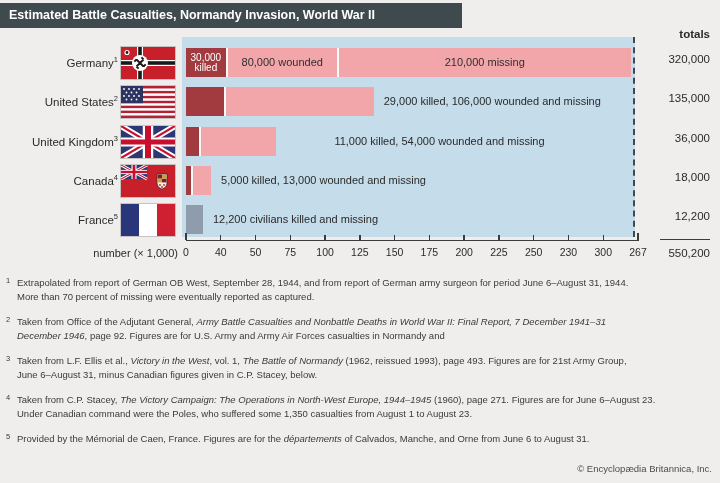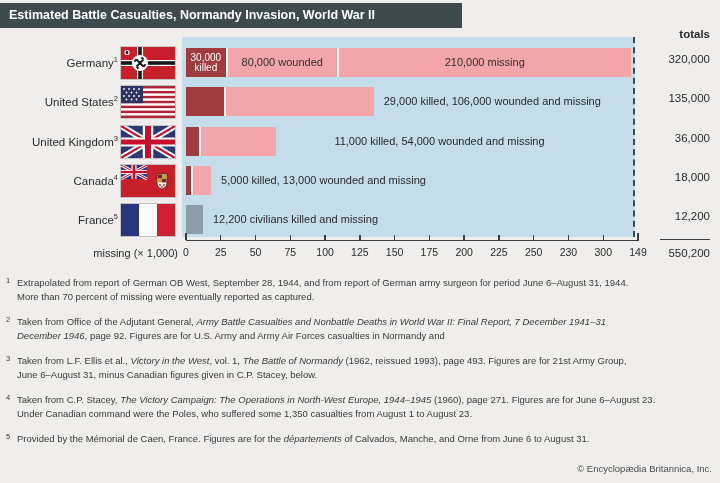--- a/index.html
+++ b/index.html
@@ -193,35 +193,35 @@
       <div class="tick" style="left: 242.685px;"></div>
       <div class="tick" style="left: 277.454px;"></div>
       <div class="tick" style="left: 312.223px;"></div>
       <div class="tick" style="left: 346.992px;"></div>
       <div class="tick" style="left: 381.762px;"></div>
       <div class="tick" style="left: 416.531px;"></div>
       <div class="tick end" style="left: 451.3px;"></div>
     </div>
   <div id="tick-labels">
       <span class="tick-label" style="left: 166px;">0</span>
-      <span class="tick-label" style="left: 200.769px;">25</span>
+      <span class="tick-label" style="left: 200.769px;">40</span>
       <span class="tick-label" style="left: 235.538px;">50</span>
       <span class="tick-label" style="left: 270.308px;">75</span>
       <span class="tick-label" style="left: 305.077px;">100</span>
       <span class="tick-label" style="left: 339.846px;">125</span>
       <span class="tick-label" style="left: 374.615px;">150</span>
       <span class="tick-label" style="left: 409.385px;">175</span>
       <span class="tick-label" style="left: 444.154px;">200</span>
       <span class="tick-label" style="left: 478.923px;">225</span>
       <span class="tick-label" style="left: 513.692px;">250</span>
       <span class="tick-label" style="left: 548.462px;">230</span>
       <span class="tick-label" style="left: 583.231px;">300</span>
-      <span class="tick-label" style="left: 618px;">149</span>
-    </div>
-  <div class="axis-label">missing (× 1,000)</div>
+      <span class="tick-label" style="left: 618px;">267</span>
+    </div>
+  <div class="axis-label">number (× 1,000)</div>
   <div class="sum-line"></div>
   <div class="grand-total">550,200</div>
 
   <div class="footnotes" id="footnotes">
       <div class="footnote">
         <sup class="fn-num">1</sup>
         <div class="fn-line"><span>Extrapolated from report of German OB West, September 28, 1944, and from report of German army surgeon for period June 6–August 31, 1944.</span></div>
         <div class="fn-line"><span>More than 70 percent of missing were eventually reported as captured.</span></div>
       </div>
       <div class="footnote">

